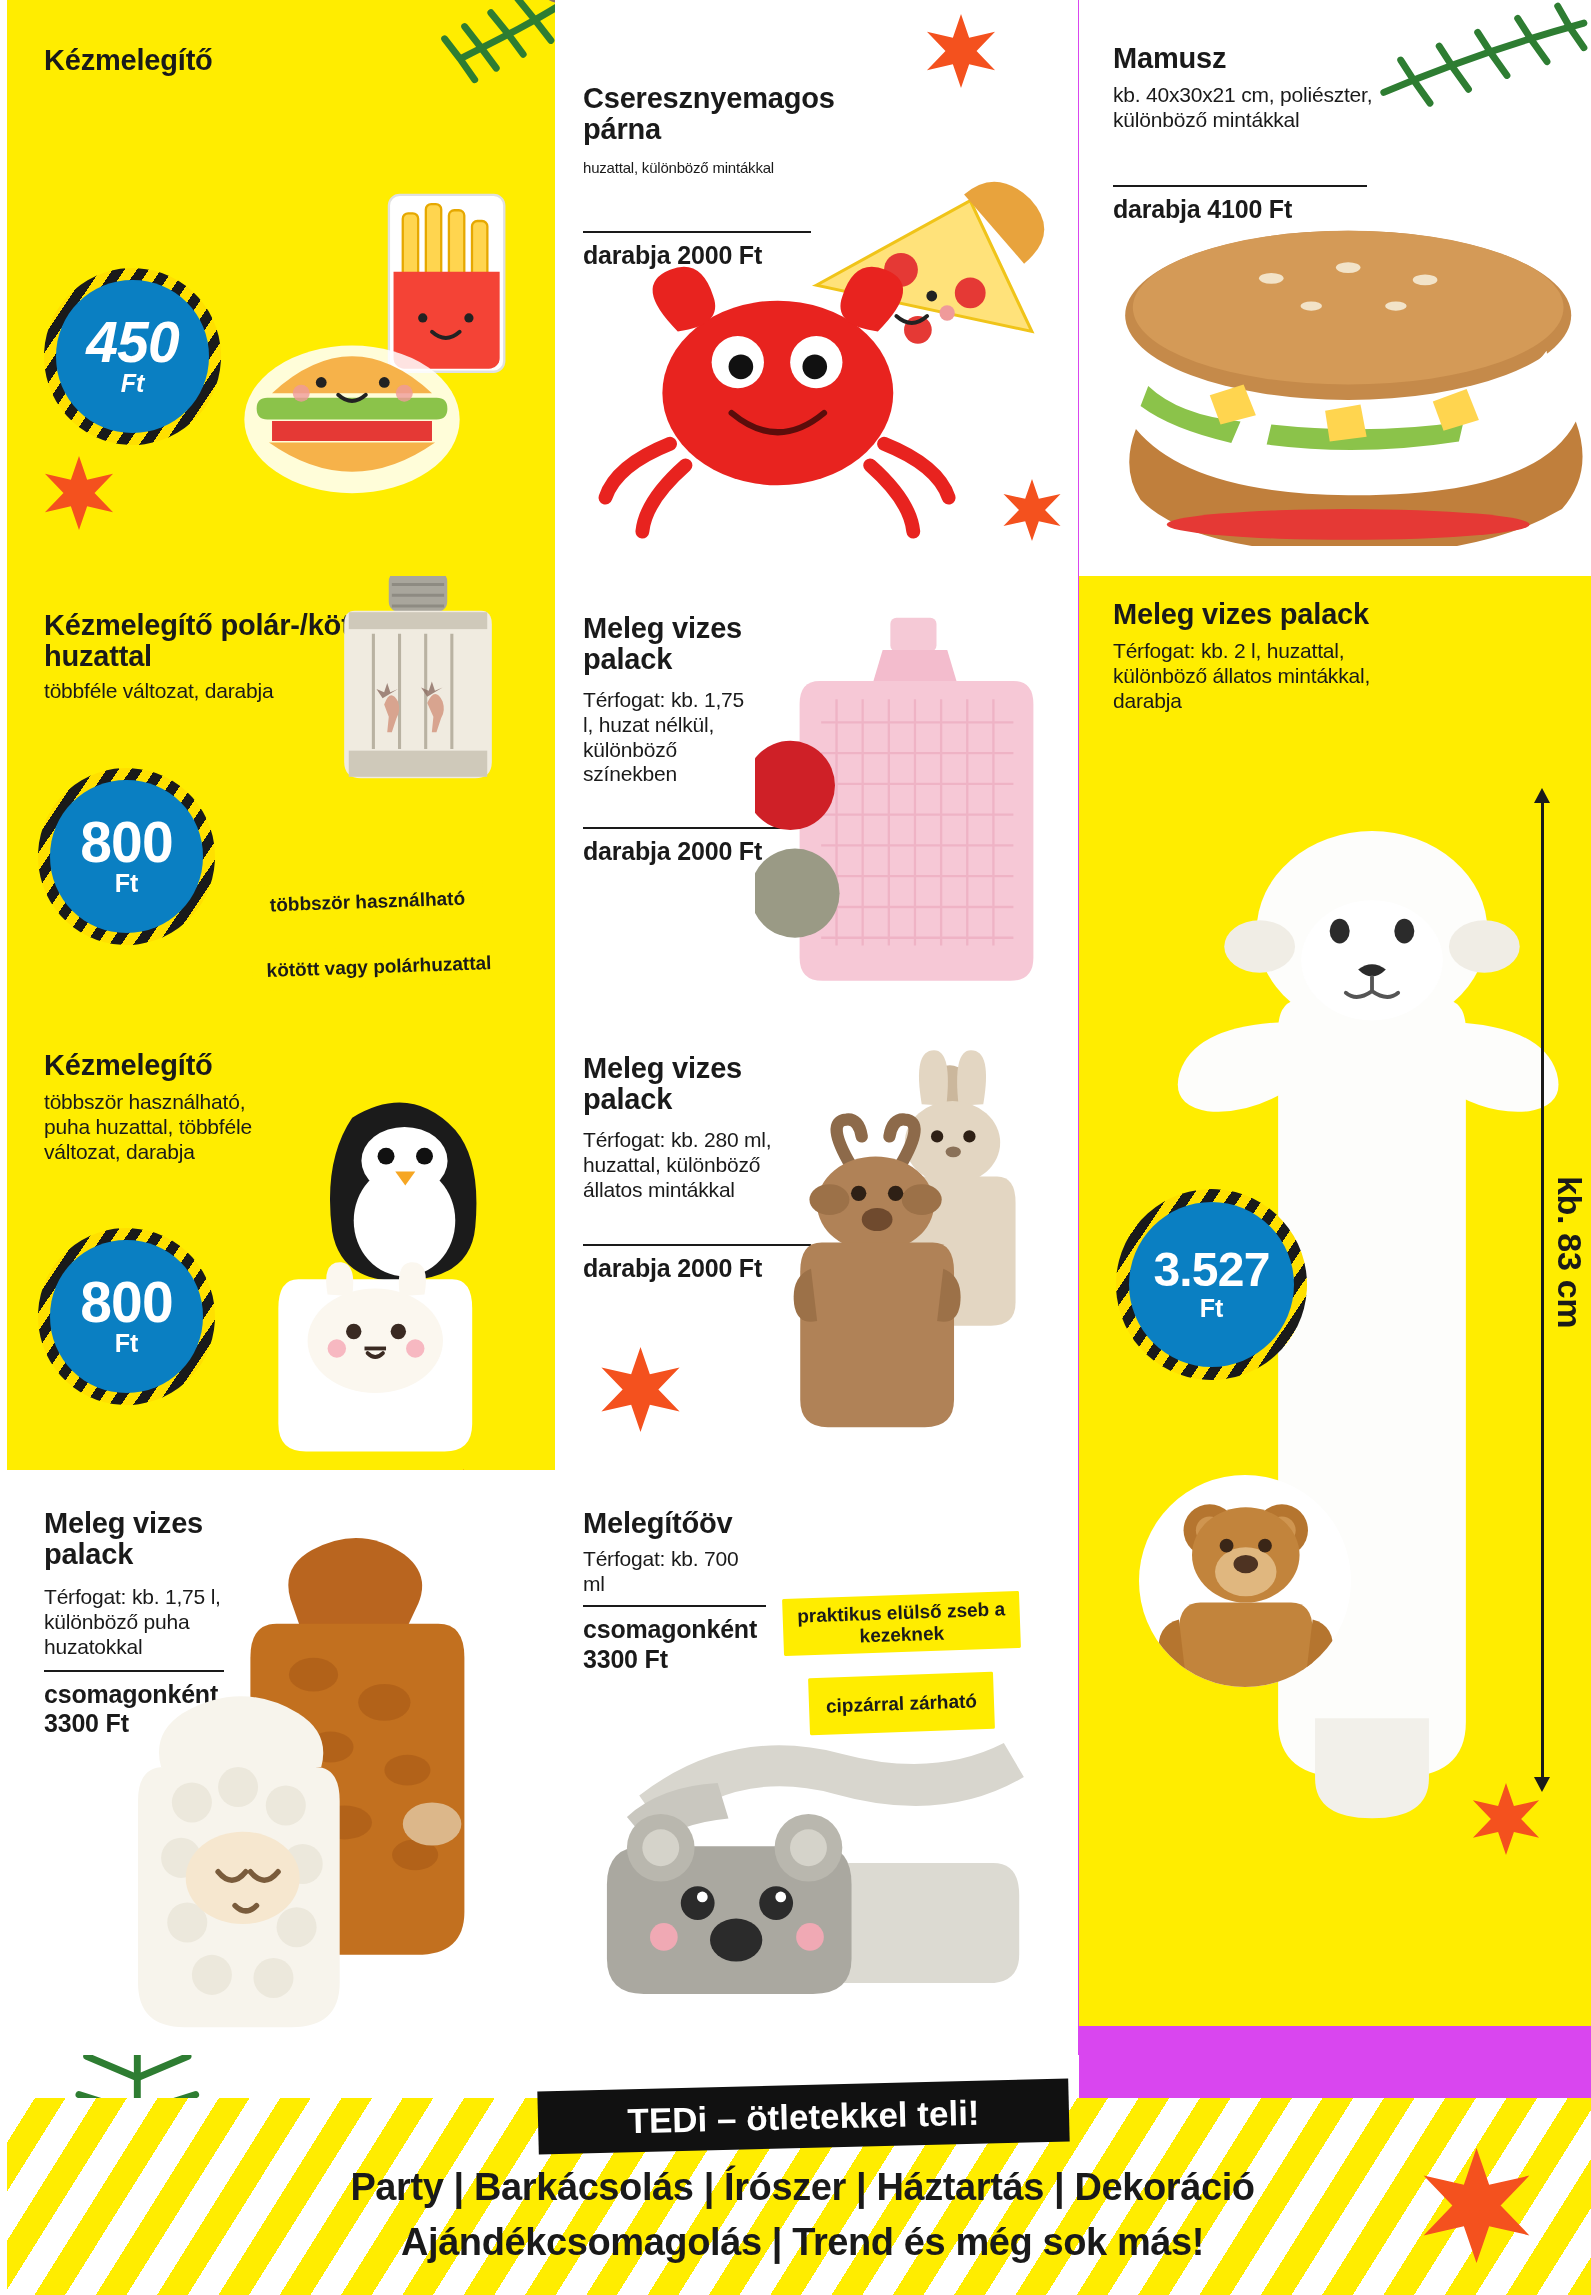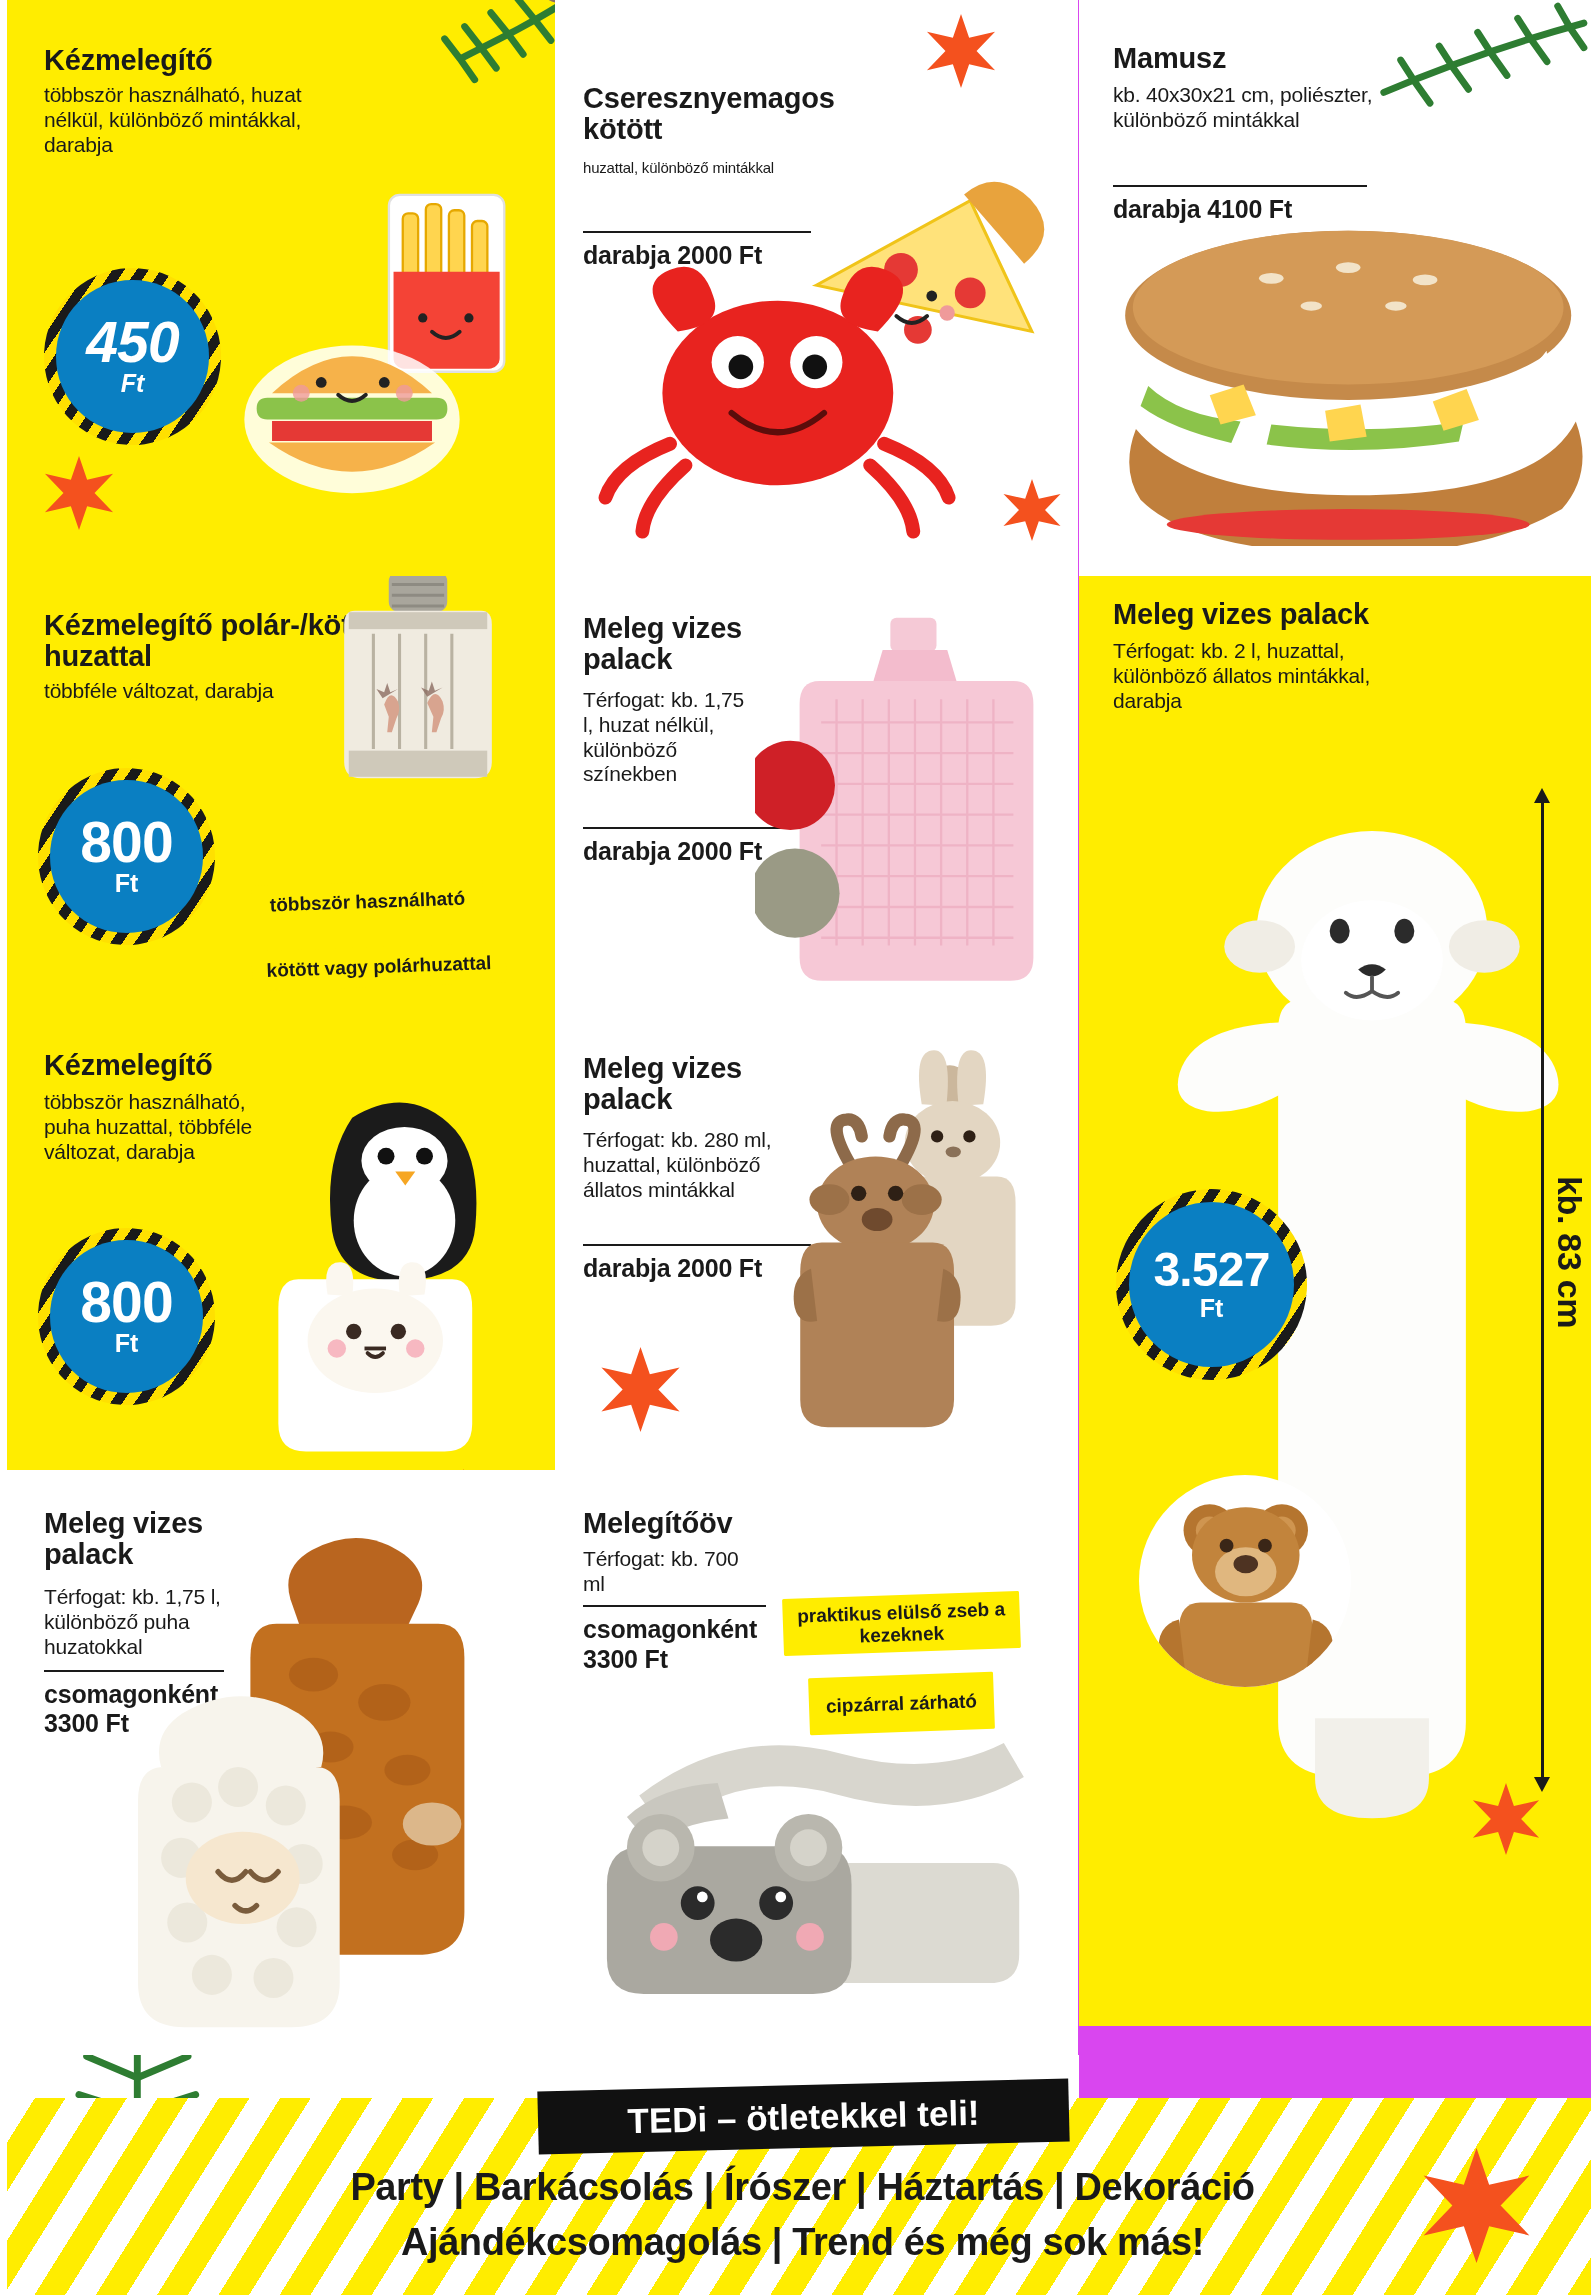--- a/index.html
+++ b/index.html
@@ -121,21 +121,20 @@
         <path d="M250 22 L230 -5 M250 22 L272 48"></path>
         <path d="M215 45 L193 18 M215 45 L236 72"></path>
         <path d="M180 63 L158 36 M180 63 L200 90"></path>
         <path d="M145 81 L124 54 M145 81 L165 108"></path>
         <path d="M118 96 L98 70 M118 96 L137 123"></path>
       </g>
       <path d="M268 8 C250 2 236 6 228 16 C240 26 258 26 270 18 Z" fill="#8d6e63"></path>
     </svg>
 
     <div class="title" style="left:37px;top:45px;width:323px;position:absolute;font-size:29px;">Kézmelegítő</div>
-    <div class="desc" style="left:37px;top:83px;width:266px;position:absolute;font-size:21px;">többször használható, huzat nélkül, különböző mintákkal, darabja</div>
 
     <svg style="position:absolute;left:231px;top:181px;width:308px;height:323px;" viewBox="0 0 400 420">
 
       <rect x="196" y="18" width="150" height="230" rx="14" fill="#ffffff" stroke="#e0e0e0" stroke-width="3"></rect>
       <g>
         <rect x="214" y="42" width="20" height="92" rx="7" fill="#ffd54f" stroke="#e6a800" stroke-width="3"></rect>
         <rect x="244" y="30" width="20" height="104" rx="7" fill="#ffd54f" stroke="#e6a800" stroke-width="3"></rect>
         <rect x="274" y="38" width="20" height="96" rx="7" fill="#ffd54f" stroke="#e6a800" stroke-width="3"></rect>
         <rect x="304" y="52" width="20" height="82" rx="7" fill="#ffd54f" stroke="#e6a800" stroke-width="3"></rect>
       </g>
@@ -161,21 +160,21 @@
       <div class="disc" style="left:12.3px;top:12.3px;right:12.3px;bottom:12.3px;font-style:italic;">
         <div class="amount" style="font-size:57px;">450</div>
         <div class="cur" style="font-size:25px;margin-top:3.1px;">Ft</div>
       </div>
     </div>
 
     <div class="star" style="left:35px;top:456px;width:74px;height:74px;"></div>
   </div>
 
   <div class="panel white" style="left:548px;top:0;width:523px;height:576px;">
-    <div class="title" style="left:28px;top:83px;width:277px;position:absolute;font-size:29px;">Cseresznyemagos kötött</div>
+    <div class="title" style="left:28px;top:83px;width:277px;position:absolute;font-size:29px;">Cseresznyemagos párna</div>
     <div class="desc" style="left:28px;top:159px;width:231px;position:absolute;font-size:15px;">huzattal, különböző mintákkal</div>
     <div class="rule" style="position:absolute;left:28px;top:231px;width:228px;"></div>
     <div class="priceline" style="left:28px;top:242px;position:absolute;font-size:25px;">darabja 2000 Ft</div>
 
     <div class="star" style="left:369px;top:14px;width:74px;height:74px;"></div>
     <div class="star" style="left:446px;top:479px;width:62px;height:62px;"></div>
 
     <svg style="position:absolute;left:15.4px;top:139px;width:508px;height:431px;" viewBox="0 0 660 560">
 
       <path d="M320 190 L520 80 L600 250 Z" fill="#ffe27a" stroke="#f0c419" stroke-width="4"></path>

